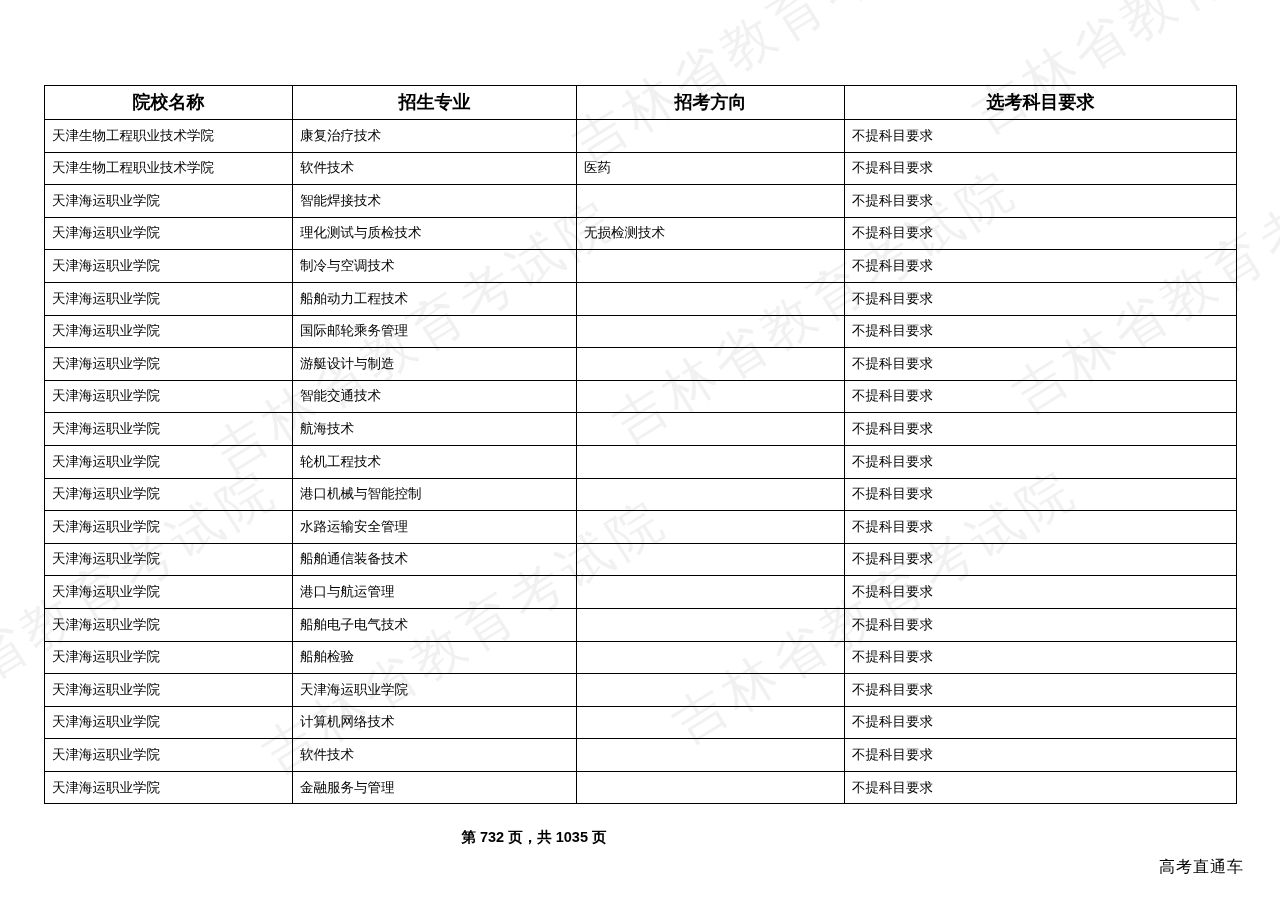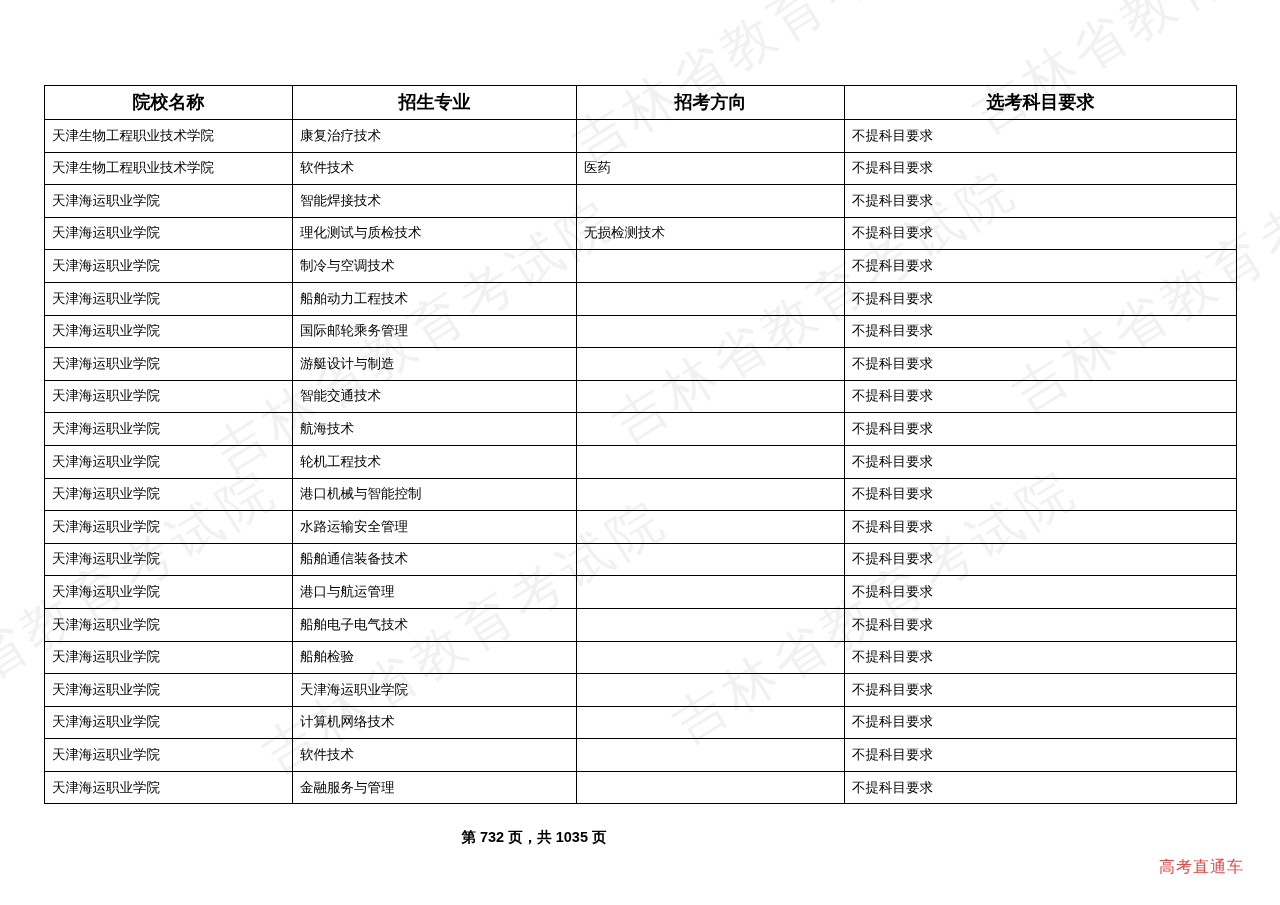--- a/index.html
+++ b/index.html
@@ -89,21 +89,21 @@
     text-align: center;
     font-size: 14.5px;
     font-weight: bold;
     z-index: 6;
   }
   .brand {
     position: absolute;
     right: 36px;
     top: 857px;
     font-size: 16px;
-    color: #ef4444;
+    color: #000000;
     letter-spacing: 1px;
     z-index: 6;
     text-align: center;
   }
 </style>
 </head>
 <body>
 
 <div class="page">
 

